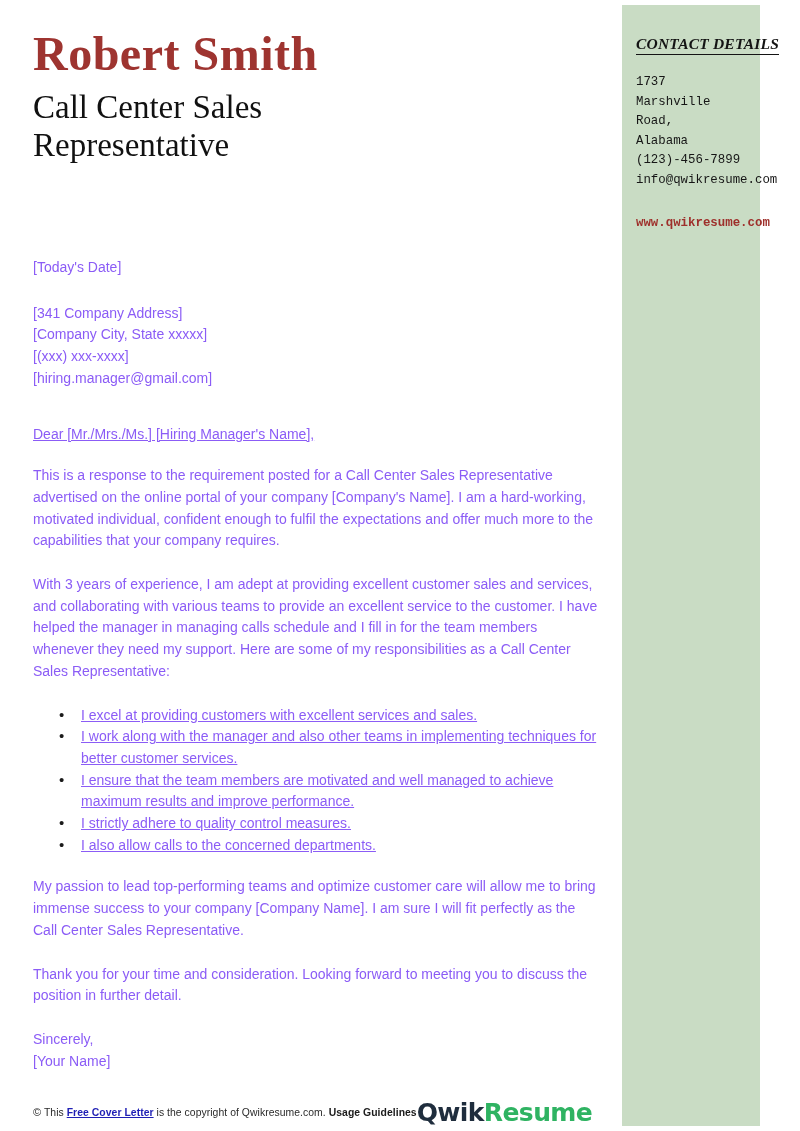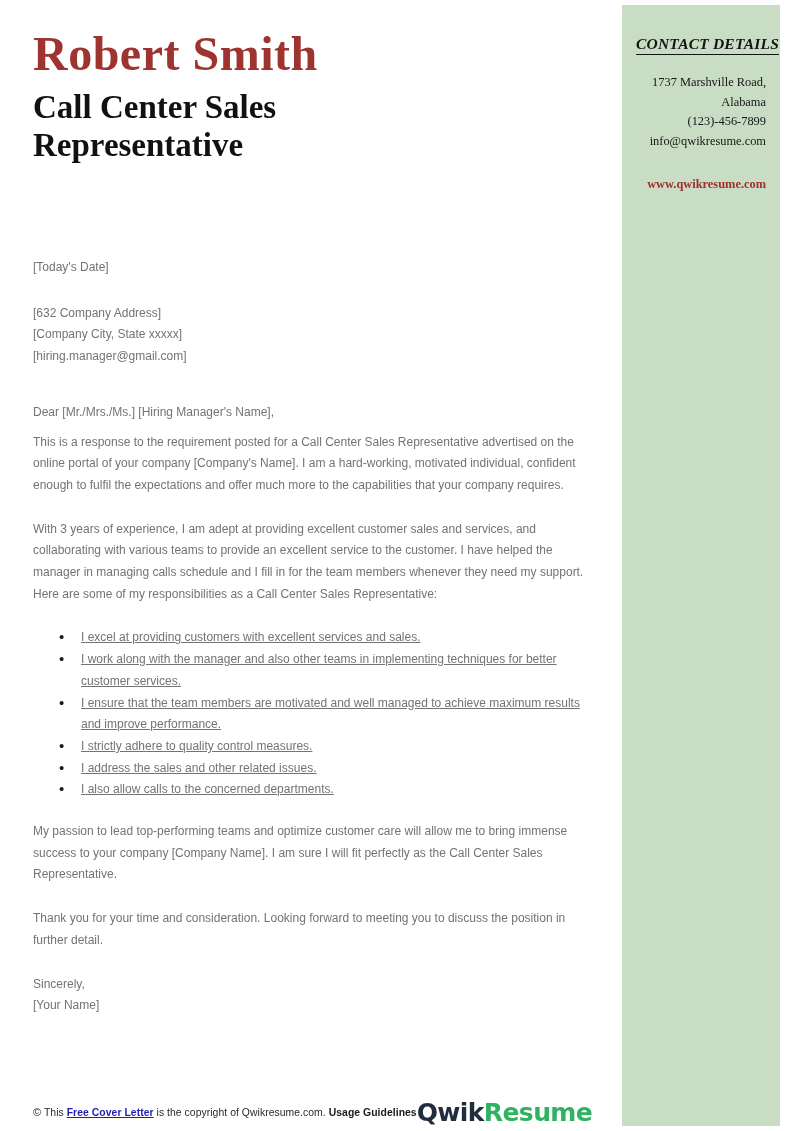--- a/index.html
+++ b/index.html
@@ -14,45 +14,44 @@
     background: #ffffff;
     overflow: hidden;
     font-family: "Liberation Sans", sans-serif;
   }
 
   
   .sidebar {
     position: absolute;
     left: 622px;
     top: 5px;
-    width: 158px;
+    width: 138px;
     height: 1121px;
     background: #c9dcc4;
     box-sizing: border-box;
     padding: 30px 14px 0 14px;
   }
   .sidebar-title {
     font-family: "Liberation Serif", serif;
     font-weight: bold;
     font-style: italic;
     font-size: 15.5px;
     color: #141414;
     letter-spacing: 0.2px;
     border-bottom: 1.6px solid #141414;
     display: inline-block;
     padding-bottom: 1px;
     margin-bottom: 18px;
     white-space: nowrap;
   }
   .sidebar-lines {
-    font-family: Liberation Serif, serif;
+    font-family: Liberation Mono, monospace;
     font-size: 12.4px;
     line-height: 19.5px;
     color: #161616;
-    text-align: right;
   }
   .sidebar-lines .line { white-space: nowrap; }
   .sidebar-lines .line.wrap { white-space: normal; }
   .sidebar-lines .site {
     color: #9e2f2b;
     font-weight: bold;
     margin-top: 24px;
   }
 
   
@@ -67,42 +66,42 @@
     font-size: 48px;
     font-weight: bold;
     color: #9e3430;
     line-height: 1.02;
     letter-spacing: 0.5px;
     margin: 0;
   }
   .job-title {
     font-family: "Liberation Serif", serif;
     font-size: 33px;
-    font-weight: bold;
+    font-weight: normal;
     color: #111111;
     line-height: 1.16;
     margin: 9px 0 0 0;
     max-width: 360px;
   }
 
   
   .body-wrap {
     position: absolute;
     left: 33px;
     top: 257px;
     width: 567px;
-    font-size: 12px;
-    color: #737373;
+    font-size: 14px;
+    color: #8b5cf6;
     line-height: 21.7px;
   }
   .blk { margin: 0 0 0 0; }
   .date-line { margin-bottom: 24px; }
   .addr-line { display: block; }
   .addr-block { margin-bottom: 34px; }
-  .salutation { margin-bottom: 8px; }
+  .salutation { margin-bottom: 20px; text-decoration: underline; }
   .para { margin: 0 0 22px 0; text-align: left; }
   ul.duties {
     margin: 2px 0 20px 0;
     padding-left: 48px;
     list-style: none;
   }
   ul.duties li {
     position: relative;
     margin: 0 0 0 0;
     padding-left: 0;
@@ -175,37 +174,37 @@
   <header class="head">
     <h1 class="name">Robert Smith</h1>
     <h2 class="job-title">Call Center Sales Representative</h2>
   </header>
 
   <section class="body-wrap">
 
     <div class="blk date-line">[Today's Date]</div>
 
     <div class="blk addr-block">
-      <span class="addr-line">[632 Company Address]</span>
+      <span class="addr-line">[341 Company Address]</span>
       <span class="addr-line">[Company City, State xxxxx]</span>
+      <span class="addr-line">[(xxx) xxx-xxxx]</span>
       <span class="addr-line">[hiring.manager@gmail.com]</span>
     </div>
 
     <div class="blk salutation">Dear [Mr./Mrs./Ms.] [Hiring Manager's Name],</div>
 
     <p class="para">This is a response to the requirement posted for a Call Center Sales Representative advertised on the online portal of your company [Company's Name]. I am a hard-working, motivated individual, confident enough to fulfil the expectations and offer much more to the capabilities that your company requires.</p>
 
     <p class="para">With 3 years of experience, I am adept at providing excellent customer sales and services, and collaborating with various teams to provide an excellent service to the customer. I have helped the manager in managing calls schedule and I fill in for the team members whenever they need my support. Here are some of my responsibilities as a Call Center Sales Representative:</p>
 
     <ul class="duties">
       <li>I excel at providing customers with excellent services and sales.</li>
       <li>I work along with the manager and also other teams in implementing techniques for better customer services.</li>
       <li>I ensure that the team members are motivated and well managed to achieve maximum results and improve performance.</li>
       <li>I strictly adhere to quality control measures.</li>
-      <li>I address the sales and other related issues.</li>
       <li>I also allow calls to the concerned departments.</li>
     </ul>
 
     <p class="para">My passion to lead top-performing teams and optimize customer care will allow me to bring immense success to your company [Company Name]. I am sure I will fit perfectly as the Call Center Sales Representative.</p>
 
     <p class="para">Thank you for your time and consideration. Looking forward to meeting you to discuss the position in further detail.</p>
 
     <div class="blk sign">
       <span class="line">Sincerely,</span>
       <span class="line">[Your Name]</span>

